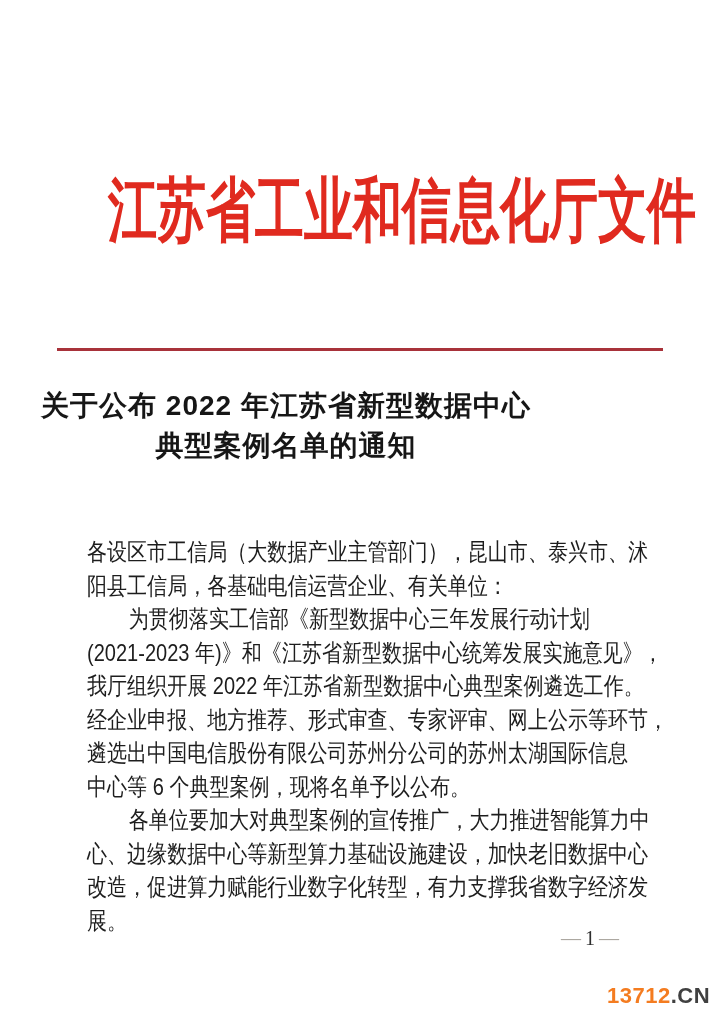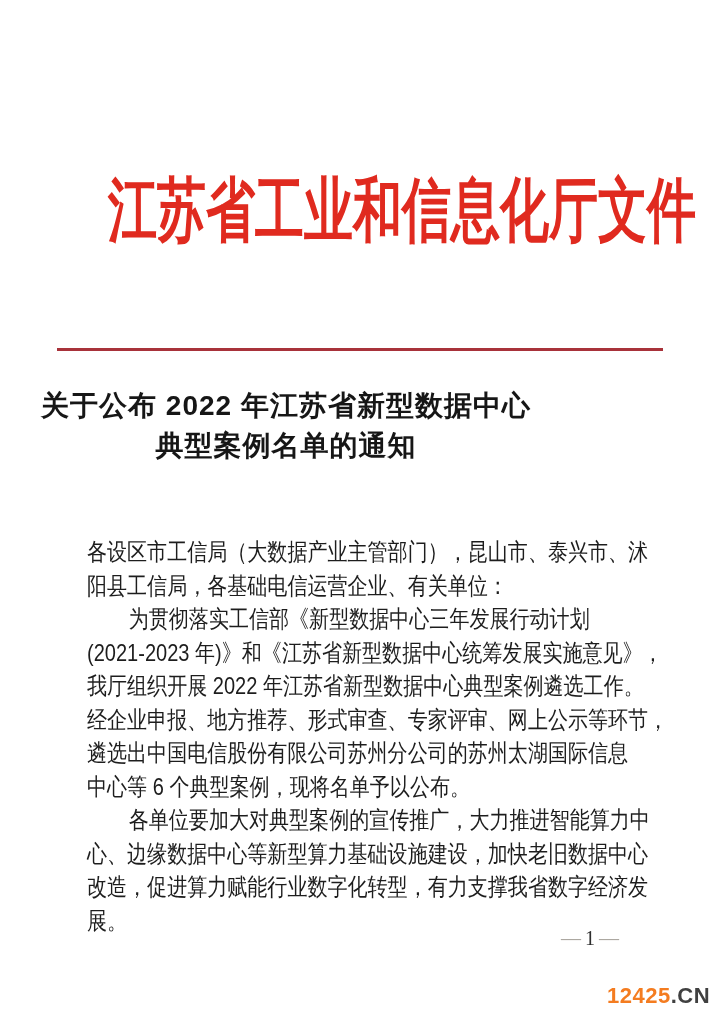--- a/index.html
+++ b/index.html
@@ -138,16 +138,16 @@
     <div class="line">心、边缘数据中心等新型算力基础设施建设，加快老旧数据中心</div>
     <div class="line">改造，促进算力赋能行业数字化转型，有力支撑我省数字经济发</div>
     <div class="line">展。</div>
   </div>
 
   <div class="page-number">
     <span class="dash">—</span><span class="num">1</span><span class="dash">—</span>
   </div>
 
   <div class="watermark">
-    <span class="wm-name">12425</span><span class="wm-tld">.CN</span>
+    <span class="wm-name">13712</span><span class="wm-tld">.CN</span>
   </div>
 
 </div>
 
 </body></html>

